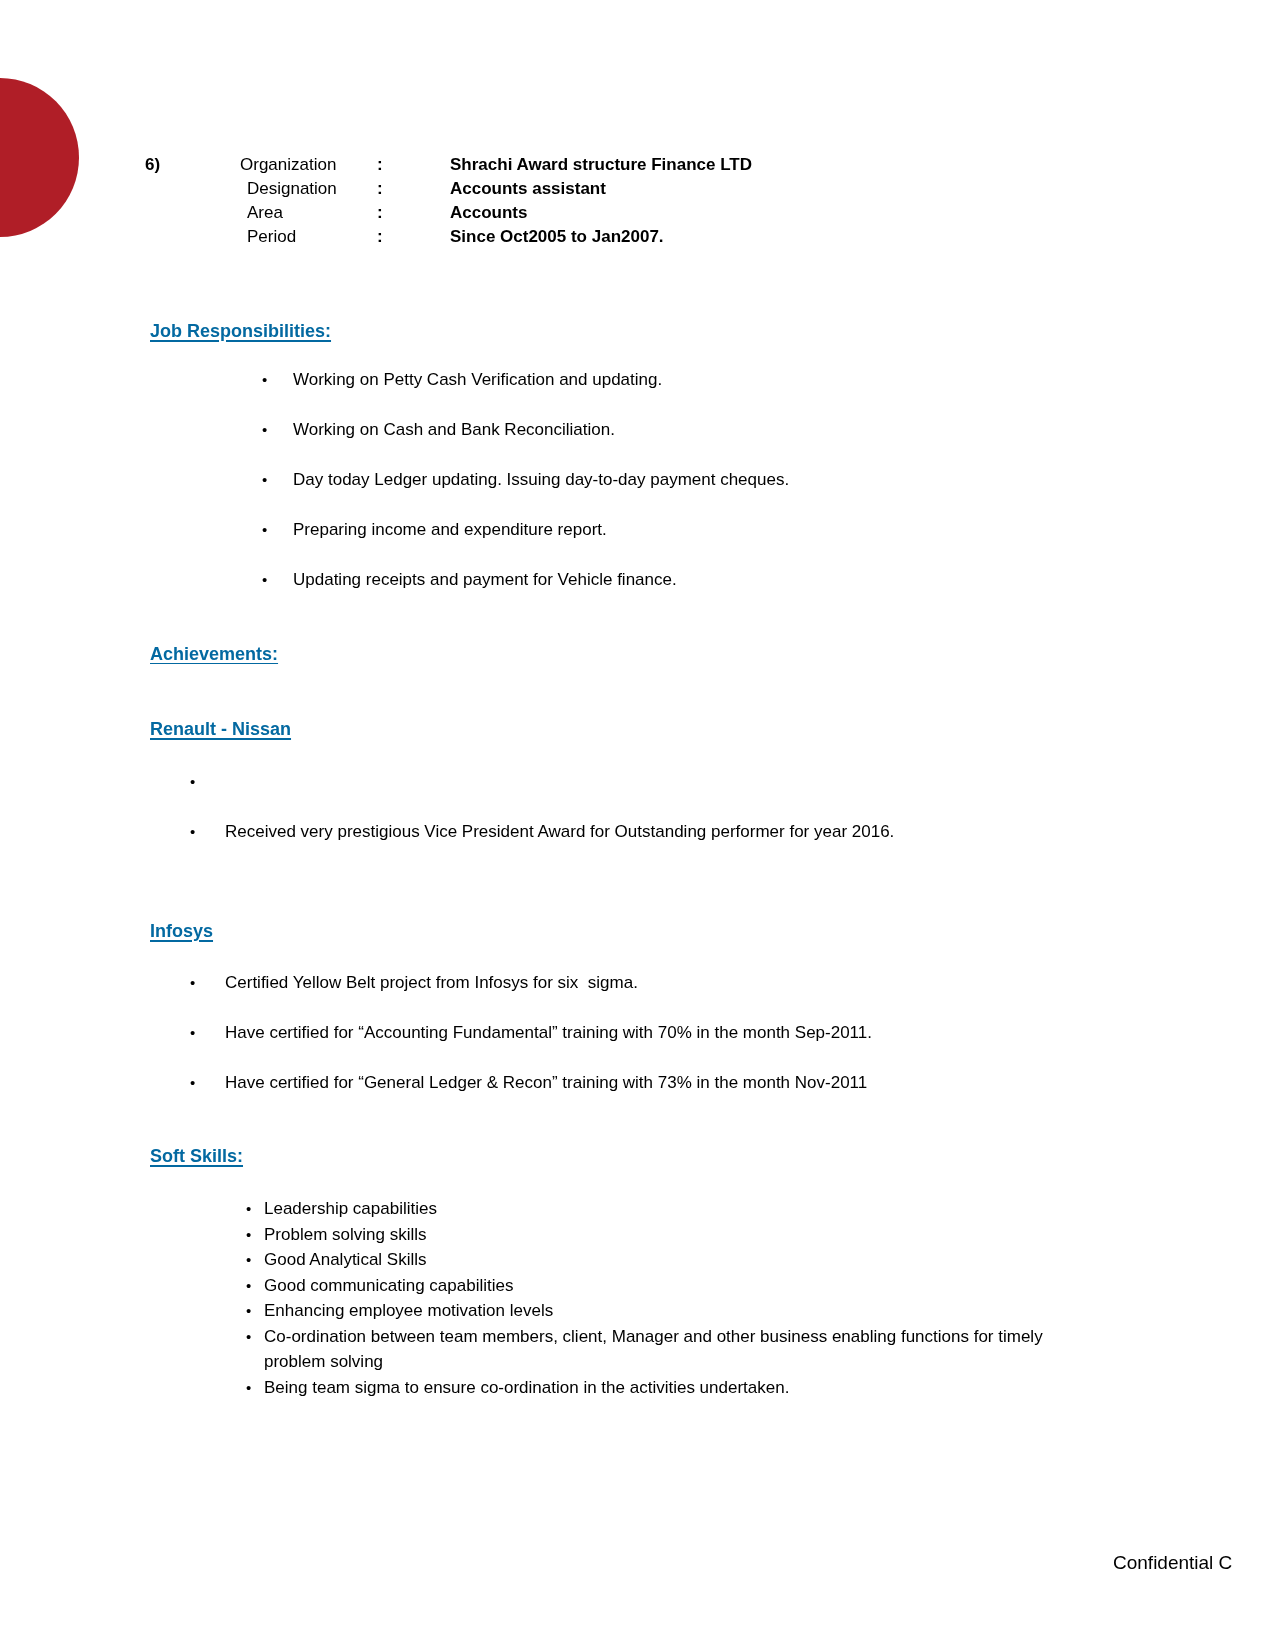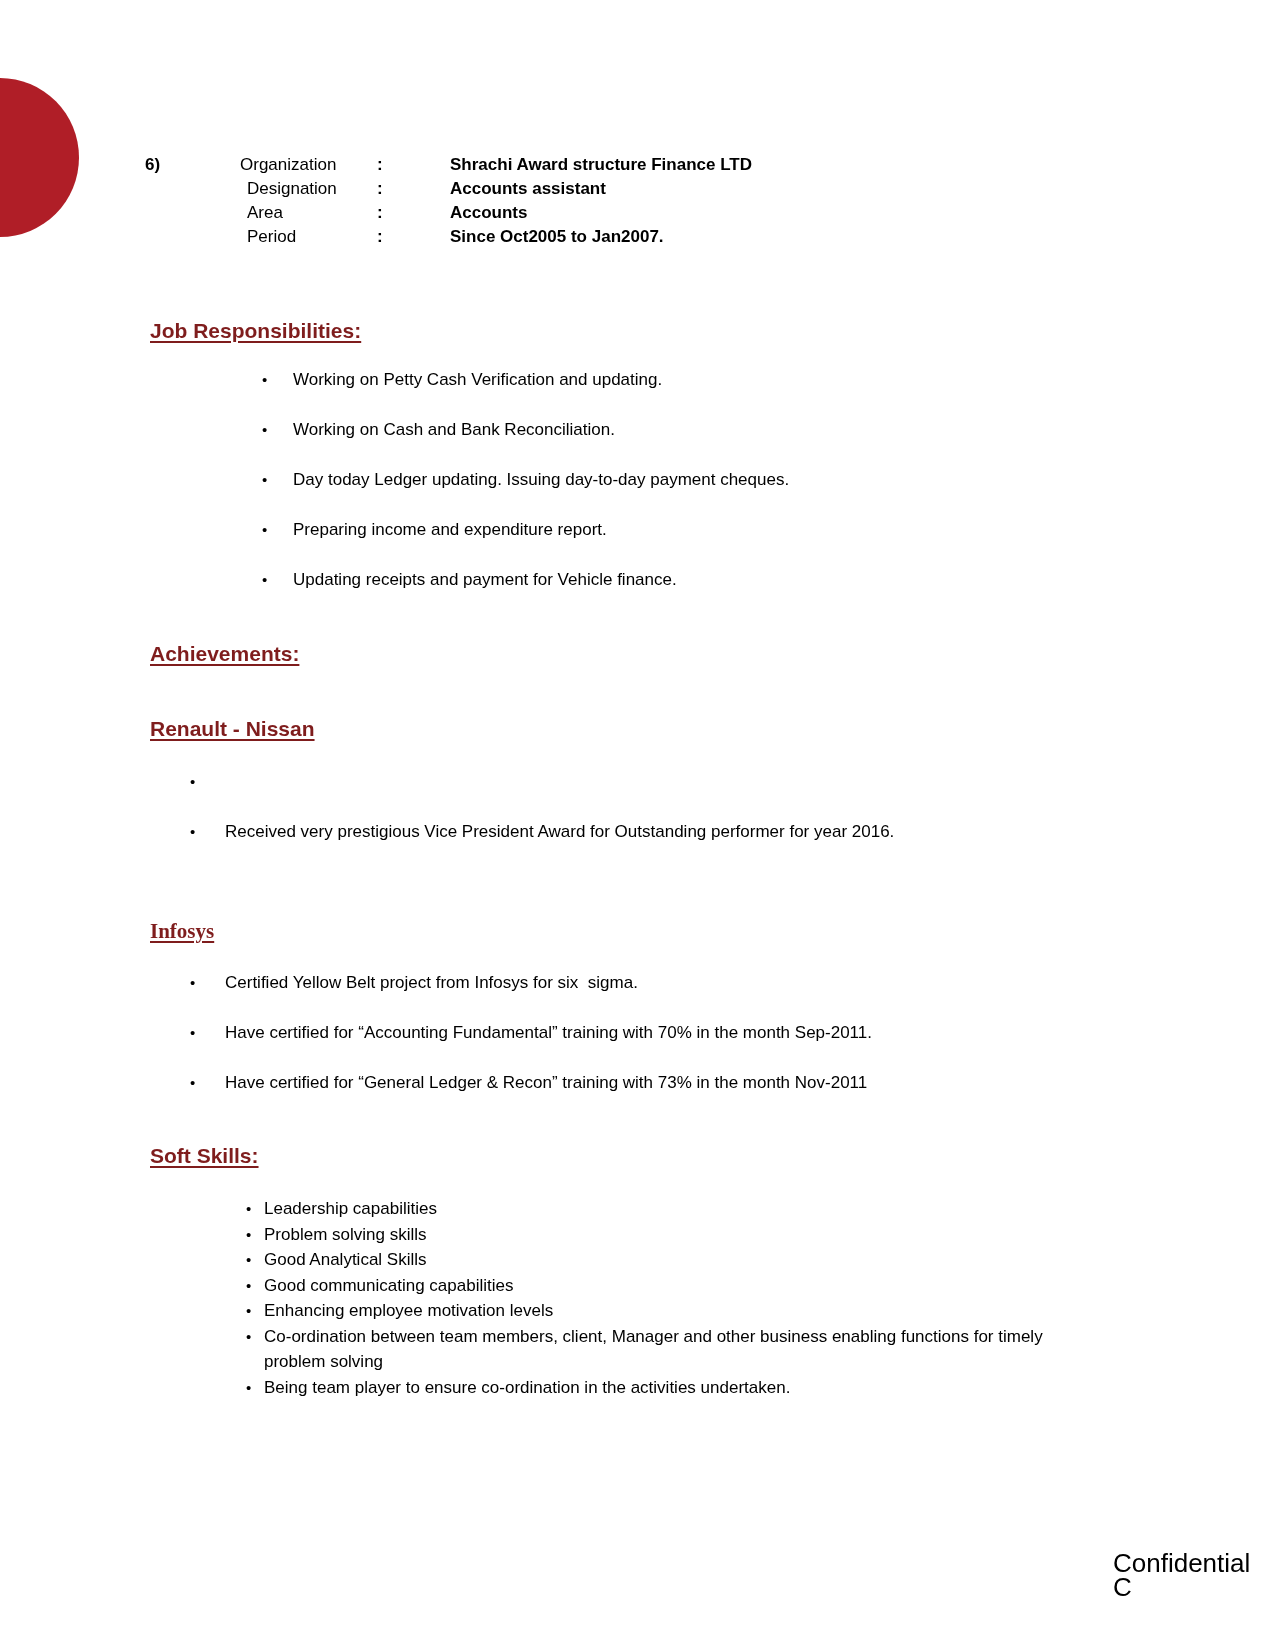--- a/index.html
+++ b/index.html
@@ -31,33 +31,33 @@
   .entry-num { position: absolute; left: 145px; font-weight: bold; }
   .entry-label { position: absolute; left: 235px; margin-left: 12px; }
   .entry-row:first-child .entry-label { left: 228px; }
   .entry-colon { position: absolute; left: 377px; font-weight: bold; }
   .entry-value { position: absolute; left: 450px; font-weight: bold; }
 
   
   .heading {
     position: absolute;
     left: 150px;
-    color: #7f1d1d;
-    font-size: 21px;
+    color: #0369a1;
+    font-size: 18px;
     font-weight: bold;
     line-height: 26px;
     text-decoration: underline;
     text-decoration-thickness: 2px;
     text-underline-offset: 3px;
     text-align: center;
   }
   .h-job    { top: 318px; }
   .h-ach    { top: 641px; text-decoration: underline; }
   .h-ren    { top: 716px; }
-  .h-inf    { top: 918px; font-family: Liberation Serif, serif; }
+  .h-inf    { top: 918px; }
   .h-soft   { top: 1143px; }
 
   
   .blist { position: absolute; list-style: none; }
   .blist li { display: flex; align-items: flex-start; }
   .bullet { flex: 0 0 auto; }
   .btext { white-space: pre-wrap; }
 
   
   .list-job { left: 262px; top: 366px; width: 920px; }
@@ -73,21 +73,21 @@
   
   .list-soft { left: 246px; top: 1196px; width: 830px; }
   .list-soft li { font-size: 17px; line-height: 25.5px; }
   .list-soft .bullet { width: 18px; font-size: 15px; line-height: 25.5px; }
   .list-soft .btext { width: 780px; }
 
   .footer-note {
     position: absolute;
     left: 1113px;
     top: 1551px;
-    font-size: 26px;
+    font-size: 19px;
     line-height: 24px;
     color: #000000;
   }
 </style>
 </head>
 <body>
 
 <div class="page">
 
   <div class="semicircle"></div>
@@ -194,19 +194,19 @@
     <li>
       <span class="bullet">•</span>
       <span class="btext">Enhancing employee motivation levels</span>
     </li>
     <li>
       <span class="bullet">•</span>
       <span class="btext">Co-ordination between team members, client, Manager and other business enabling functions for timely problem solving</span>
     </li>
     <li>
       <span class="bullet">•</span>
-      <span class="btext">Being team player to ensure co-ordination in the activities undertaken.</span>
+      <span class="btext">Being team sigma to ensure co-ordination in the activities undertaken.</span>
     </li>
   </ul>
 
   <div class="footer-note">Confidential C</div>
 
 </div>
 
 </body></html>

